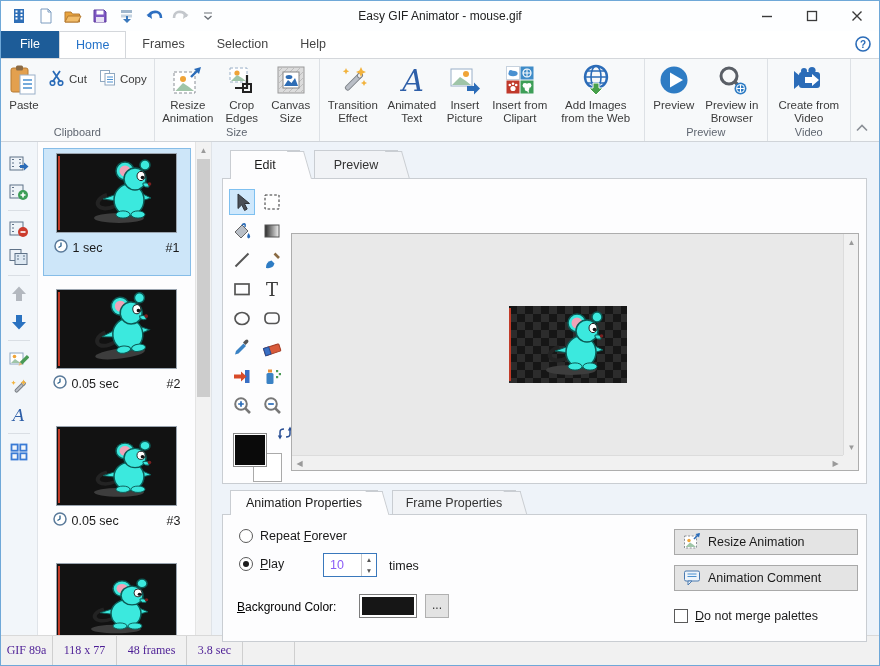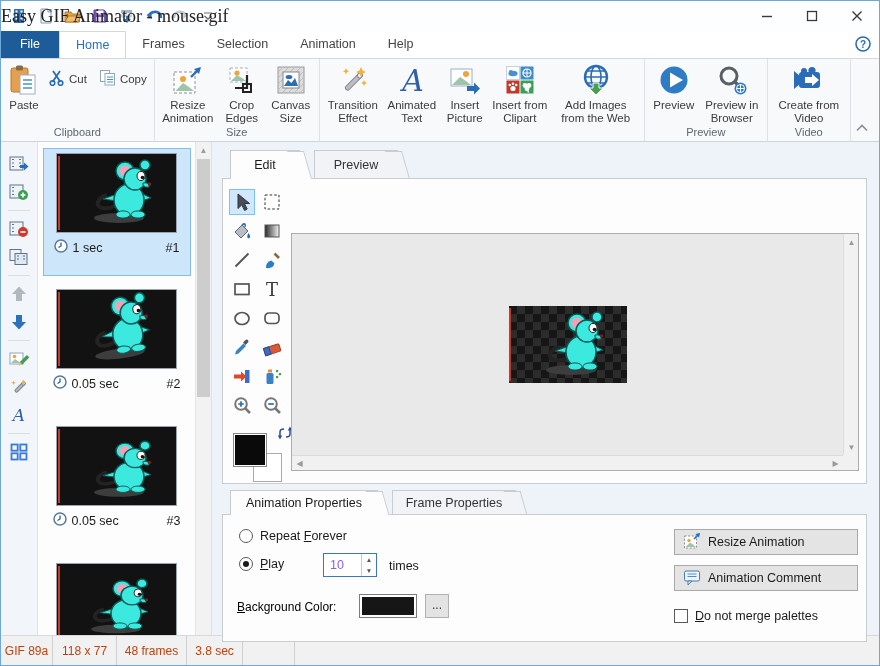--- a/index.html
+++ b/index.html
@@ -4,21 +4,21 @@
 <style>
   * { margin:0; padding:0; box-sizing:border-box; }
   html,body { background:#cfd8e2; }
   body { font-family:"Liberation Sans","DejaVu Sans",sans-serif; font-size:12px; color:#333; }
   .app { position:relative; width:880px; height:666px; background:#fff; border:1px solid #6fa8d8; overflow:hidden; }
 
   
   .titlebar { position:absolute; left:0; top:0; width:100%; height:30px; background:#fdfeff; display:flex; align-items:center; }
   .qat { display:flex; align-items:center; gap:7px; padding-left:8px; }
   .qat .qbtn { width:20px; height:20px; display:flex; align-items:center; justify-content:center; }
-  .title-text { position:absolute; left:0; right:0; top:0; height:30px; line-height:30px; font-size:18px; color:#222; pointer-events:none;font-family:Liberation Serif, serif; }
+  .title-text { position:absolute; left:0; right:0; top:0; height:30px; line-height:30px; text-align:center; font-size:12px; color:#222; pointer-events:none; }
   .win-controls { position:absolute; right:0; top:0; height:30px; display:flex; }
   .win-controls .wbtn { width:45px; height:30px; display:flex; align-items:center; justify-content:center; }
 
   
   .tabrow { position:absolute; left:0; top:30px; width:100%; height:27px; background:#ffffff; display:flex; align-items:stretch; }
   .mtab { padding:0 16px; line-height:26px; color:#444; font-size:12.5px; }
   .mtab.file { background:#1d5c98; color:#fff; width:58px; text-align:center; padding:0; }
   .mtab.selected { background:#fff; color:#2472c8; border:1px solid #d4d7db; border-bottom:none; position:relative; z-index:3; }
   .help-round { position:absolute; right:8px; top:5px; width:16px; height:16px; }
 
@@ -98,21 +98,21 @@
   .spin-arrows span { flex:1; display:flex; align-items:center; justify-content:center; font-size:6.5px; color:#555; }
   .times-lbl { position:absolute; left:166px; top:44px; font-size:12.5px; color:#1b1b1b; }
   .bgcolor-lbl { position:absolute; left:14px; top:85px; font-size:12px; color:#000000; }
   .bgswatch { position:absolute; left:136px; top:79px; width:58px; height:24px; background:#161616; border:1px solid #7c7c7c; box-shadow:0 0 0 2px #fff inset; }
   .dots-btn { position:absolute; left:202px; top:79px; width:24px; height:24px; background:#e3e3e3; border:1px solid #b0b0b0; text-align:center; line-height:20px; color:#333; }
   .pbtn { position:absolute; left:451px; width:184px; height:26px; background:#e4e4e4; border:1px solid #a9a9a9; display:flex; align-items:center; gap:7px; padding-left:8px; font-size:12.5px; color:#1b1b1b; }
   .chk-row { position:absolute; left:451px; top:94px; display:flex; align-items:center; gap:7px; font-size:12.5px; color:#1b1b1b; }
   .chkbox { width:14px; height:14px; border:1px solid #5a5a5a; background:#fff; }
 
   
-  .statusbar { position:absolute; left:0; bottom:0; width:100%; height:30px; background:#f1f1f1; border-top:1px solid #d9d9d9; display:flex; align-items:stretch; font-size:12px; color:#c2410c; }
+  .statusbar { position:absolute; left:0; bottom:0; width:100%; height:30px; background:#f1f1f1; border-top:1px solid #d9d9d9; display:flex; align-items:stretch; font-size:12px; color:#4c1d95;font-family:Liberation Serif, serif; }
   .scell { border-right:1px solid #cfcfcf; display:flex; align-items:center; justify-content:center; }
 </style>
 </head>
 <body>
 
 <div class="app">
 
   <svg width="0" height="0" style="position:absolute" aria-hidden="true">
     <defs>
       <g id="mouse-art">
@@ -211,21 +211,20 @@
           </svg>
         </span>
     </div>
   </div>
 
   <div class="tabrow">
     <div class="mtab file">File</div>
     <div class="mtab selected">Home</div>
     <div class="mtab">Frames</div>
     <div class="mtab">Selection</div>
-    <div class="mtab">Animation</div>
     <div class="mtab">Help</div>
     <span class="help-round">
       <svg width="16" height="16">
           <circle cx="8" cy="8" r="7" fill="none" stroke="#2b6cb8" stroke-width="1.6"></circle>
           <text x="8" y="11.5" text-anchor="middle" font-size="10" font-family="Liberation Sans,sans-serif" fill="#2b6cb8" font-weight="bold">?</text>
         </svg>
     </span>
   </div>
 
   <div class="ribbon">

